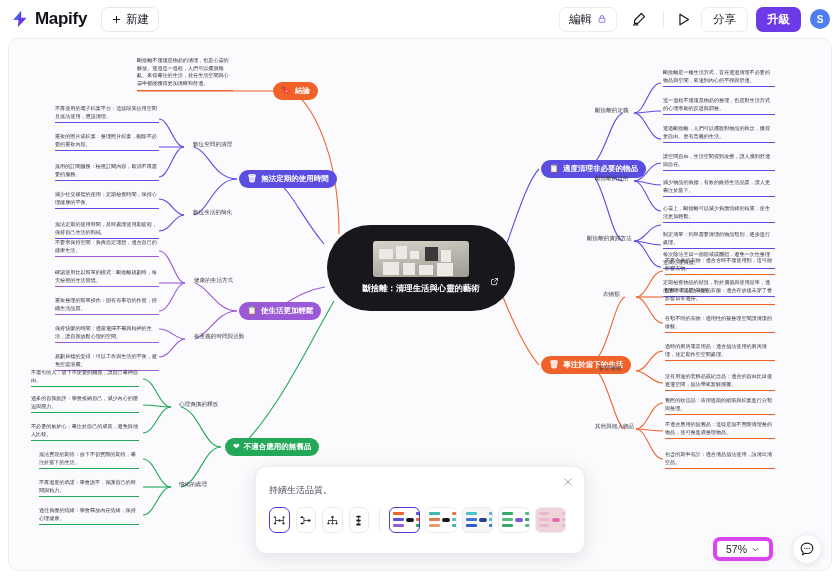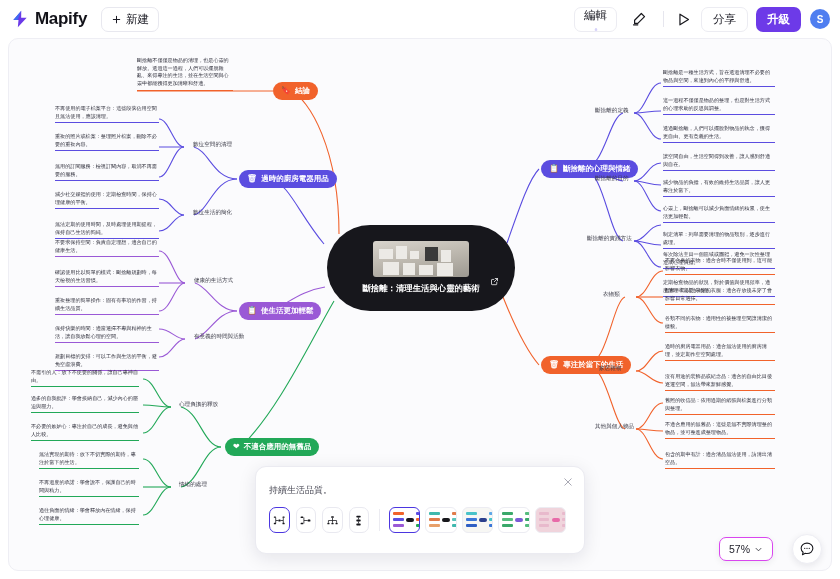--- a/index.html
+++ b/index.html
@@ -24,21 +24,21 @@
     display: flex; align-items: center; gap: 4px;
     height: 25px; padding: 0 9px; border: 1px solid #e8e8ef; border-radius: 7px;
     background: #fff; font-size: 11.5px; color: #1b1b24; margin-right: 7px;
     white-space: nowrap;
   }
   .tb-btn svg { display:block; }
   .spacer { flex: 1; }
   .edit-btn {
     display:flex; align-items:center; gap:5px; height:25px; padding:0 9px;
     border:1px solid #ececf2; border-radius:7px; background:#fff;
-    font-size:11.5px; color:#1b1b24; margin-right:9px;flex-direction:column;
+    font-size:11.5px; color:#1b1b24; margin-right:9px;
   }
   .icon-btn { width: 24px; height: 24px; display:flex; align-items:center; justify-content:center; margin-right: 6px; }
   .divider-v { width:1px; height:16px; background:#e6e6ee; margin: 0 7px; }
   .share-btn {
     height:25px; padding:0 11px; border:1px solid #ececf2; border-radius:7px;
     background:#fff; font-size:11.5px; color:#1b1b24; display:flex; align-items:center;
     margin-right: 8px;
   }
   .upgrade-btn {
     height:25px; padding:0 11px; border-radius:7px;
@@ -116,21 +116,21 @@
   .theme {
     width:40px;height:26px;border:1px solid #ececf2;border-radius:6px;background:#fff;
     margin-right:5px; position:relative; overflow:hidden;
   }
   .theme.sel { border:1.8px solid #4b36e0; }
   .theme i { position:absolute; border-radius:1px; display:block; }
 
   
   .zoomctl {
     position:absolute; right:67px; bottom:18px; height:24px; padding:0 9px;
-    background:#fff; border:1px solid #d946ef; border-radius:7px;
+    background:#fff; border:4px solid #d946ef; border-radius:7px;
     box-shadow:0 2px 7px rgba(20,20,45,.07);
     display:flex; align-items:center; gap:4px; font-size:10.5px; color:#23232d; z-index:55;
   }
   .chatbtn {
     position:absolute; right:18px; bottom:15px; width:30px;height:30px;
     background:#fff;border:1px solid #eeeef4;border-radius:50%;
     box-shadow:0 2px 7px rgba(20,20,45,.09);
     display:flex;align-items:center;justify-content:center; z-index:55;
   }
 </style>
@@ -279,36 +279,36 @@
       </svg>
     </div>
 
     <div class="chip" style="left:264px;top:43px;background:#f1622b;">
       <span class="gly">🔖</span>
       <span>結論</span>
     </div>
 
     <div class="chip" style="left:230px;top:131px;background:#5b4de0;">
       <span class="gly">🗑</span>
-      <span>過時的廚房電器用品</span>
+      <span>無法定期的使用時間</span>
     </div>
 
     <div class="chip" style="left:230px;top:263px;background:#9a59d6;">
       <span class="gly">📋</span>
       <span>使生活更加輕鬆</span>
     </div>
 
     <div class="chip" style="left:216px;top:399px;background:#22a858;">
       <span class="gly">❤</span>
       <span>不適合應用的無舊品</span>
     </div>
 
     <div class="chip" style="left:532px;top:121px;background:#5b4de0;">
       <span class="gly">📋</span>
-      <span>斷捨離的心理與情緒</span>
+      <span>適度清理非必要的物品</span>
     </div>
 
     <div class="chip" style="left:532px;top:317px;background:#f1622b;">
       <span class="gly">🗑</span>
       <span>專注於當下的生活</span>
     </div>
 
     <div class="sublabel" style="left:184px;top:102px;">數位空間的清理</div>
     <div class="sublabel" style="left:184px;top:170px;">數位生活的簡化</div>
 

